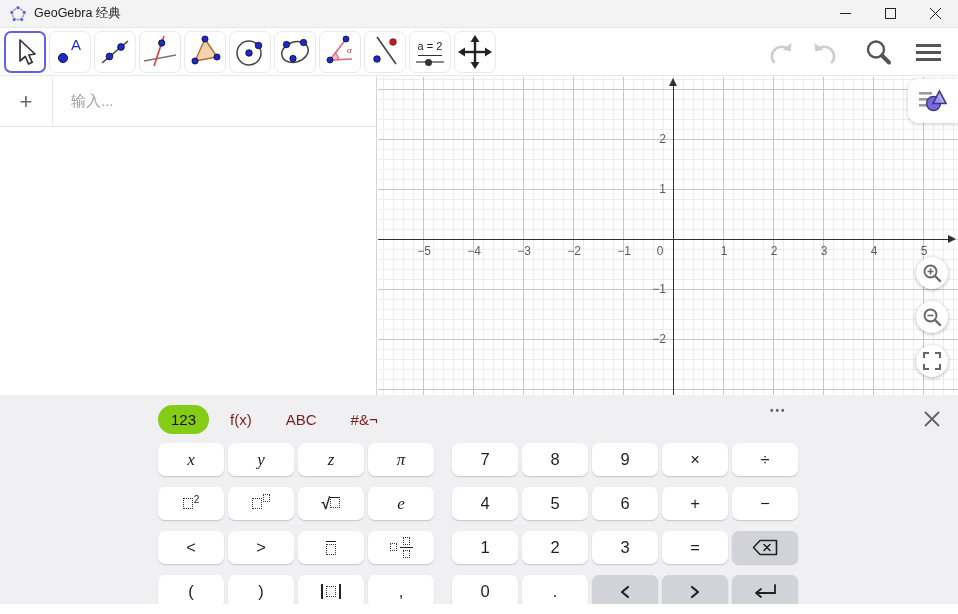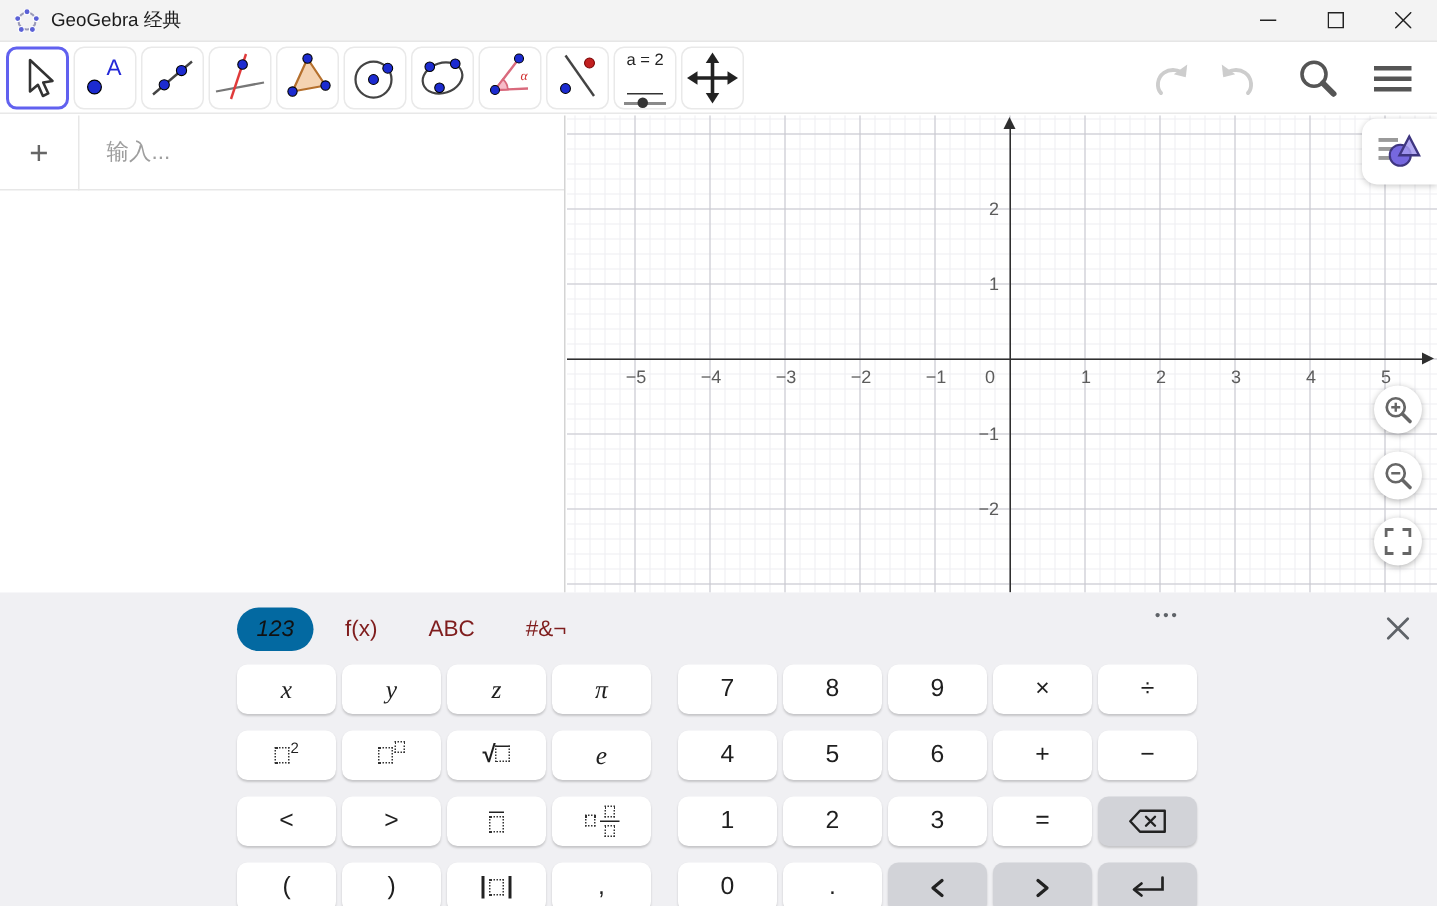--- a/index.html
+++ b/index.html
@@ -19,21 +19,21 @@
 
   
   .toolbar { position:absolute; top:29px; left:0; width:958px; height:47px;
              background:#fff; border-bottom:1px solid #e8e8e8;
              display:flex; align-items:center; }
   .tools { display:flex; align-items:center; gap:3px; margin-left:4px; }
   .tool { width:42px; height:42px; background:#fff; border:1px solid #e9e9e9;
           border-radius:7px; display:flex; align-items:center; justify-content:center; padding:0; }
   .tool.selected { border:2px solid #6161ef; }
   .tool-slider { display:flex; flex-direction:column; align-items:center; }
-  .slider-label { font-size:11px; color:#222; line-height:1; border-bottom:1px solid #333; padding-bottom:16px;}
+  .slider-label { font-size:11px; color:#222; line-height:1; border-bottom:1px solid #333; padding-bottom:3px;}
   .slider-track { width:28px; height:2px; background:#8a8a8a; position:relative; margin-top:5px; }
   .slider-dot { position:absolute; left:9px; top:-2.5px; width:7px; height:7px;
                 background:#333; border-radius:50%; }
   .toolbar-right { margin-left:auto; margin-right:12px; display:flex; align-items:center; gap:6px; }
   .tb-icon-btn { border:none; background:transparent; width:36px; height:36px;
                  display:flex; align-items:center; justify-content:center; }
 
   
   .main { position:absolute; top:77px; left:0; width:958px; height:318px; }
   .algebra { position:absolute; left:0; top:0; width:377px; height:318px;
@@ -78,21 +78,21 @@
                box-shadow:0 1px 4px rgba(0,0,0,.3);
                display:flex; align-items:center; justify-content:center; }
 
   
   .keyboard { position:absolute; left:0; top:395px; width:958px; height:219px;
               background:#f0f0f3; }
   .kb-tabs { position:absolute; left:158px; top:8px; height:32px;
              display:flex; align-items:center; gap:8px; }
   .kb-tab { border:none; background:transparent; font-size:15px; color:#7f1d1d;
             padding:6px 13px; border-radius:17px; }
-  .kb-tab.active { background:#0369a1; color:#111;font-style:italic; }
+  .kb-tab.active { background:#84cc16; color:#111; }
   .kb-more { position:absolute; left:770px; top:10px; border:none; background:transparent;
              color:#5f6368; font-size:10px; letter-spacing:2px; font-weight:bold; }
   .kb-close { position:absolute; right:10px; top:8px; width:32px; height:32px;
               border:none; background:transparent;
               display:flex; align-items:center; justify-content:center; }
   .kb-grid { position:absolute; top:48px; display:grid; grid-auto-rows:33px;
              column-gap:4px; row-gap:11px; }
   #kb-left  { left:158px; grid-template-columns:repeat(4,66px); }
   #kb-right { left:452px; grid-template-columns:repeat(5,66px); }
   .key { border:none; background:#fff; border-radius:7px;

